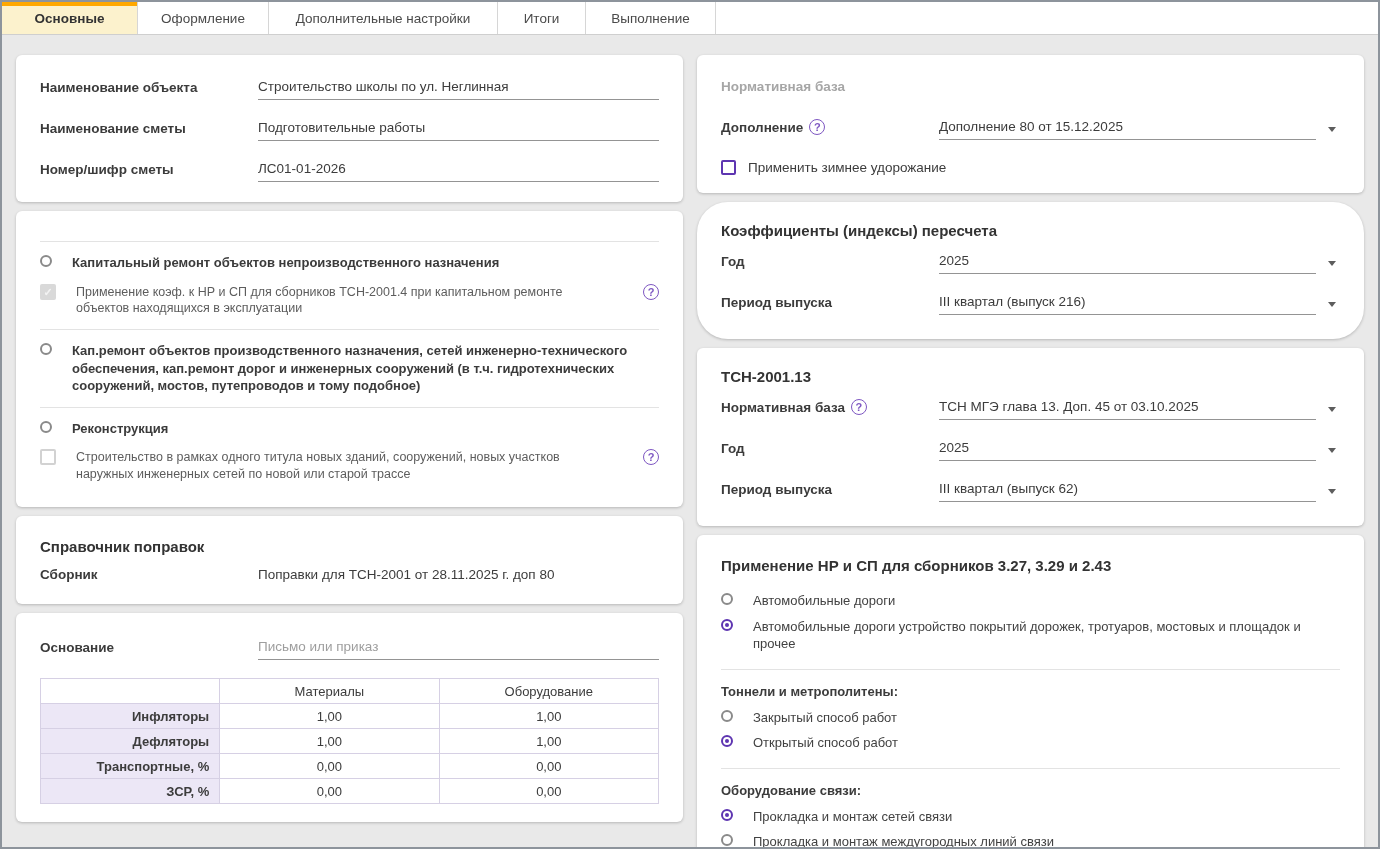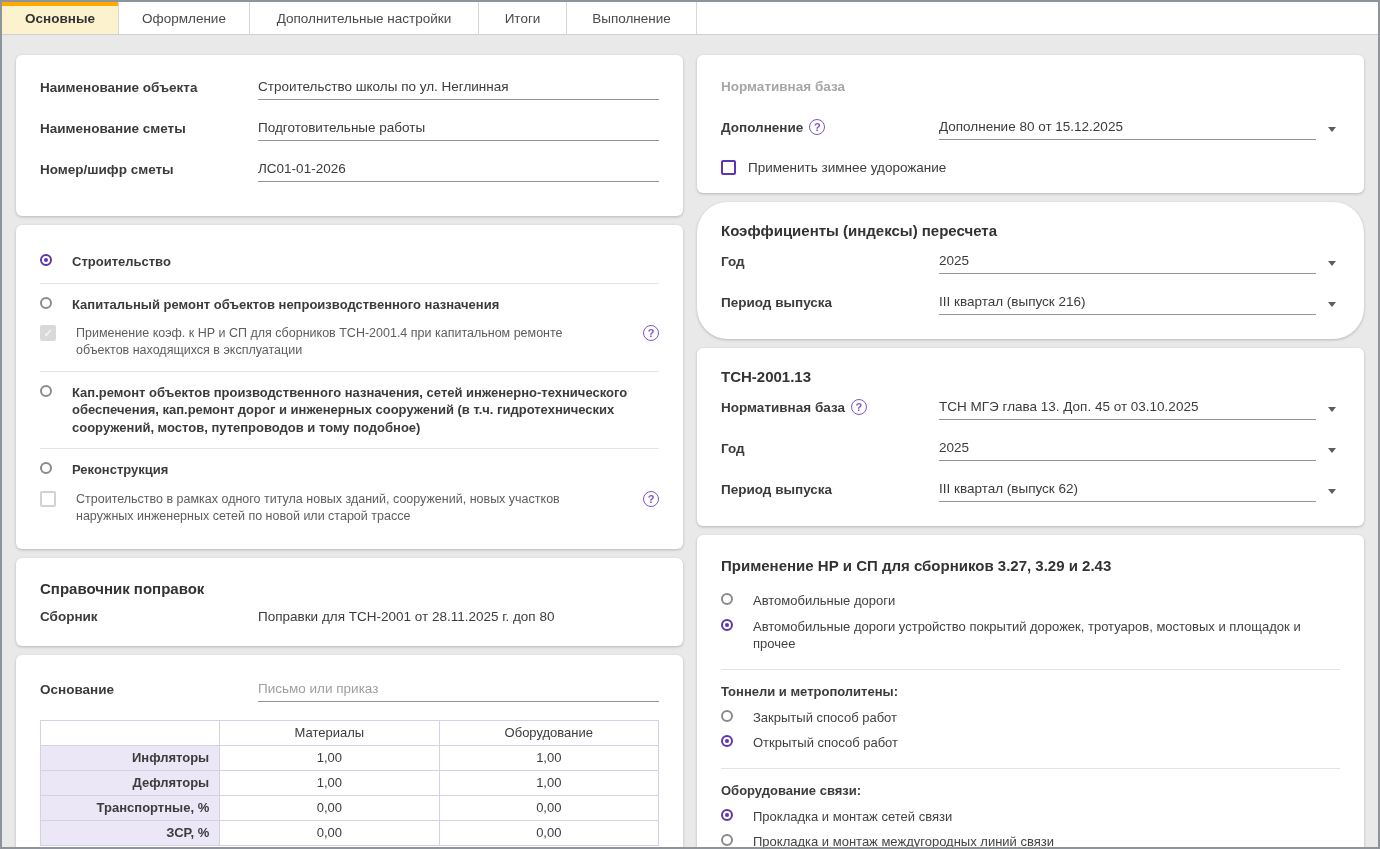--- a/index.html
+++ b/index.html
@@ -28,21 +28,21 @@
   
   .content { display:flex; gap:14px; padding:20px 14px 8px 14px; }
   .col { flex:1; display:flex; flex-direction:column; gap:9px; min-width:0; }
   .card {
     background:#fff; border-radius:6px; padding:18px 24px;
     box-shadow:0 1px 3px rgba(0,0,0,0.22);
   }
   .card-title { font-size:15px; font-weight:700; color:#333; margin-bottom:14px; }
   
   .frow { display:flex; align-items:flex-end; margin-bottom:20px; }
-  .frow:last-child { margin-bottom:14px; }
+  .frow:last-child { margin-bottom:0; }
   .flabel { width:218px; flex:none; font-weight:700; font-size:13.5px; color:#3b3b3b; padding-bottom:5px; display:flex; align-items:center; gap:6px; }
   .flabel.muted { color:#a6a6a6; }
   .ffield { flex:1; display:flex; align-items:flex-end; min-width:0; }
   .uline { flex:1; border-bottom:1px solid #949494; min-width:0; }
   .uline.gray { border-bottom-color:#bdbdbd; }
   input.text {
     width:100%; border:none; outline:none; background:transparent;
     font-family:"Liberation Sans", sans-serif; font-size:13.5px; color:#3c3c3c;
     padding:0 0 5px 0;
   }
@@ -90,21 +90,21 @@
   table.coef td, table.coef th { border:1px solid #d6d0e4; font-size:13px; height:25px; }
   table.coef th { font-weight:400; text-align:center; color:#3c3c3c; }
   table.coef td.rowhead { background:#ece7f6; font-weight:700; text-align:right; padding-right:10px; width:29%; }
   table.coef th.corner { background:#fff; width:29%; }
   table.coef td.val { text-align:center; width:35.5%; cursor:text; }
 </style>
 </head>
 <body>
 
 <div class="tabbar">
-  <div class="tab active" style="width:117px">Основные</div>
+  <div class="tab active" style="width:136px">Основные</div>
   <div class="tab" style="width:131px">Оформление</div>
   <div class="tab" style="width:229px">Дополнительные настройки</div>
   <div class="tab" style="width:88px">Итоги</div>
   <div class="tab" style="width:130px">Выполнение</div>
   <div class="tab-rest"></div>
 </div>
 
 <div class="content">
 
   <div class="col">
@@ -125,24 +125,20 @@
       <div class="frow">
         <div class="flabel">Номер/шифр сметы</div>
         <div class="ffield">
             <span class="uline"><input class="text" value="ЛС01-01-2026" style=""></span>
           </div>
       </div>
     </div>
 
     <div class="card">
 
-      <div class="opt">
-        <span class="radio on"></span>
-        <span class="olabel">Строительство</span>
-      </div>
       <div class="divider"></div>
 
       <div class="opt">
         <span class="radio"></span>
         <span class="olabel">Капитальный ремонт объектов непроизводственного назначения</span>
       </div>
       <div class="note">
         <span class="cb gray-checked"></span>
         <span class="ntext">Применение коэф. к НР и СП для сборников ТСН-2001.4 при капитальном ремонте объектов находящихся в эксплуатации</span>
         <span class="help"></span>

